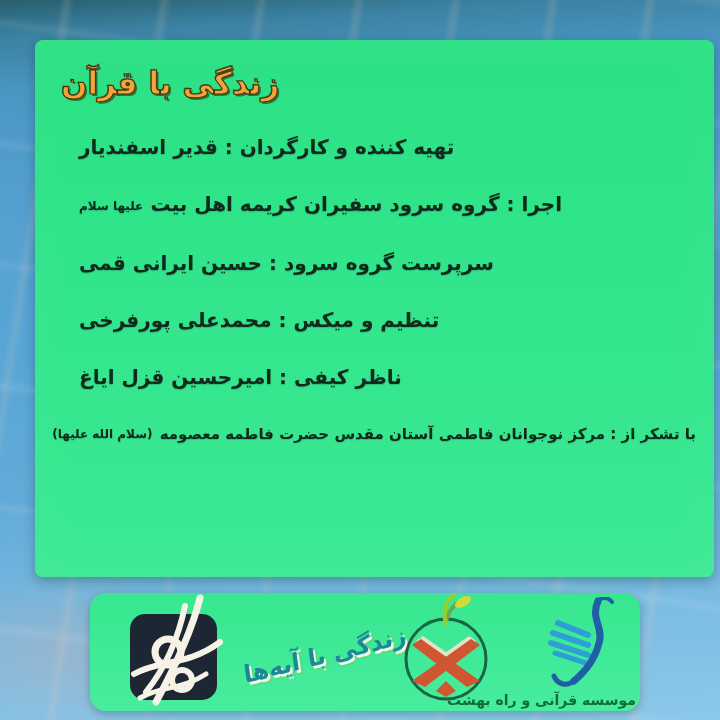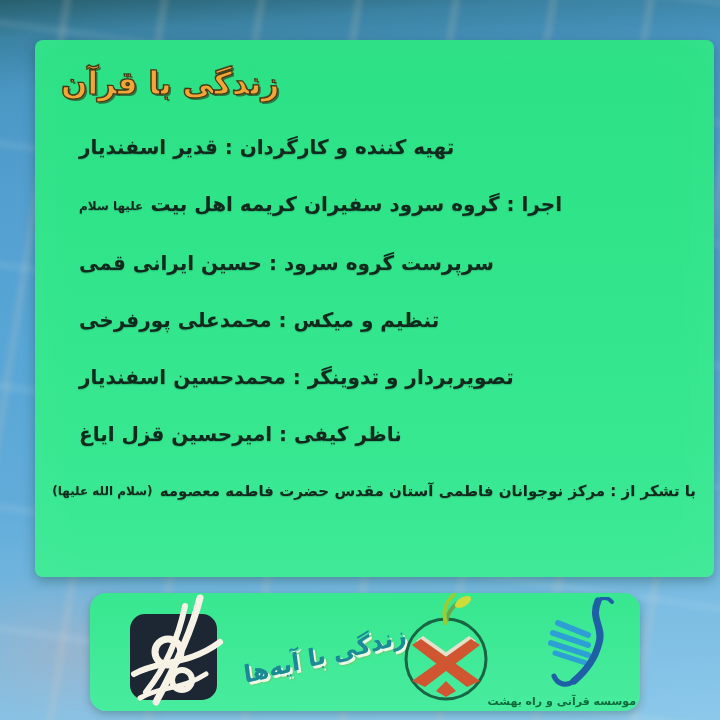--- a/index.html
+++ b/index.html
@@ -67,39 +67,38 @@
     display:flex;align-items:center;justify-content:center;
     transform:rotate(-14deg) skewX(-6deg);
     font-size:24px;font-weight:bold;color:#1a8a97;
     text-shadow:2px 3px 0 rgba(252,252,242,0.9), 3px 4px 2px rgba(180,150,40,0.35);
     white-space:nowrap;
   }
   .logo-circle{position:absolute;left:306px;top:0px;width:100px;height:118px;}
   .logo-dove{position:absolute;left:438px;top:4px;width:100px;height:114px;text-align:center;}
   .dove-caption{
     position:absolute;left:-8px;bottom:3px;width:116px;
-    font-size:11px;font-weight:bold;color:#0d6b3c;white-space:nowrap;
+    font-size:14px;font-weight:bold;color:#0d6b3c;white-space:nowrap;
     direction:rtl;
   }
 </style>
 </head>
 <body>
 
 <div class="bg">
   <div class="bg-tiles"></div>
 </div>
 
 <div class="panel">
   <div class="title">زندگی با قرآن</div>
   <div class="credits">
       <div class="credit-line"><span class="credit-role">تهیه کننده و کارگردان</span><span class="credit-sep"> : </span><span class="credit-name">قدیر اسفندیار</span></div>
       <div class="credit-line"><span class="credit-role">اجرا</span><span class="credit-sep"> : </span><span class="credit-name">گروه سرود سفیران کریمه اهل بیت</span><span class="credit-suffix"> علیها سلام</span></div>
       <div class="credit-line"><span class="credit-role">سرپرست گروه سرود</span><span class="credit-sep"> : </span><span class="credit-name">حسین ایرانی قمی</span></div>
       <div class="credit-line"><span class="credit-role">تنظیم و میکس</span><span class="credit-sep"> : </span><span class="credit-name">محمدعلی پورفرخی</span></div>
-      <div class="credit-line"><span class="credit-role">تصویربردار و تدوینگر</span><span class="credit-sep"> : </span><span class="credit-name">محمدحسین اسفندیار</span></div>
       <div class="credit-line"><span class="credit-role">ناظر کیفی</span><span class="credit-sep"> : </span><span class="credit-name">امیرحسین قزل ایاغ</span></div>
       <div class="credit-line small"><span class="credit-role">با تشکر از</span><span class="credit-sep"> : </span><span class="credit-name">مرکز نوجوانان فاطمی آستان مقدس حضرت فاطمه معصومه</span><span class="credit-suffix"> (سلام الله علیها)</span></div>
     </div>
 </div>
 
 <div class="strip">
 
   <div class="logo-tooba" aria-label="">
     <svg width="87" height="86" viewBox="0 0 87 86">
       <g fill="none" stroke="#f6f2e6" stroke-linecap="round">

